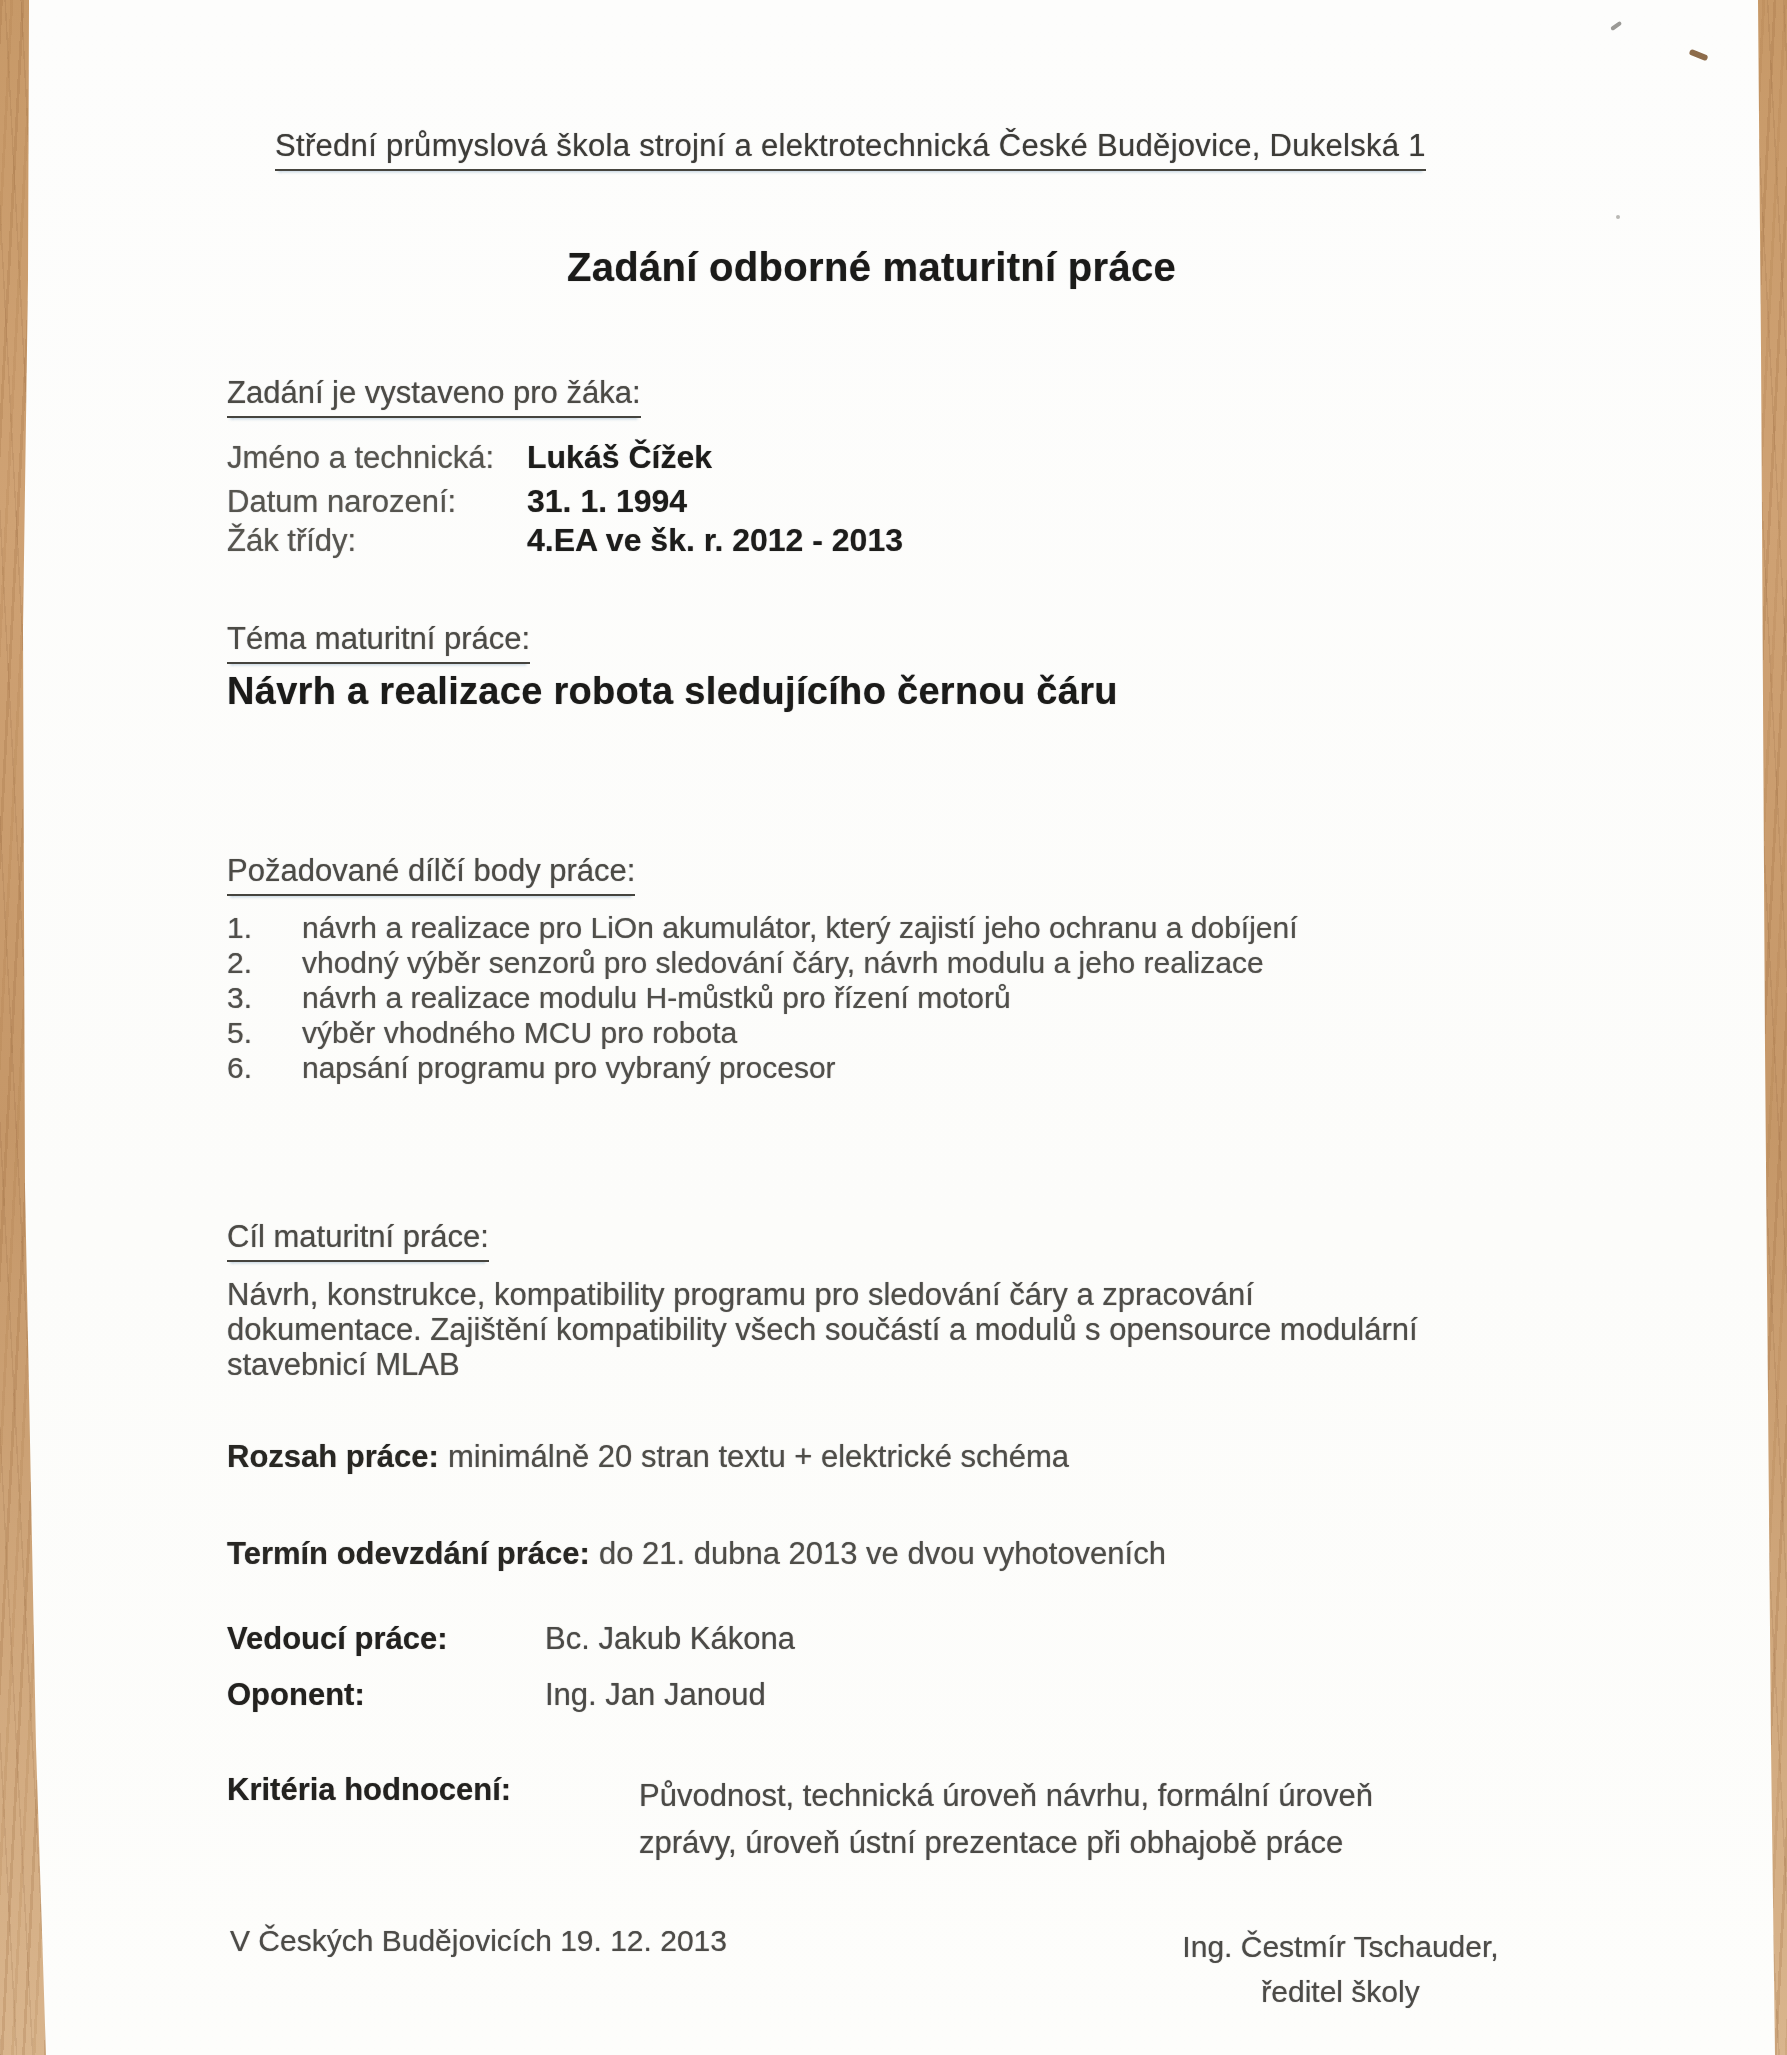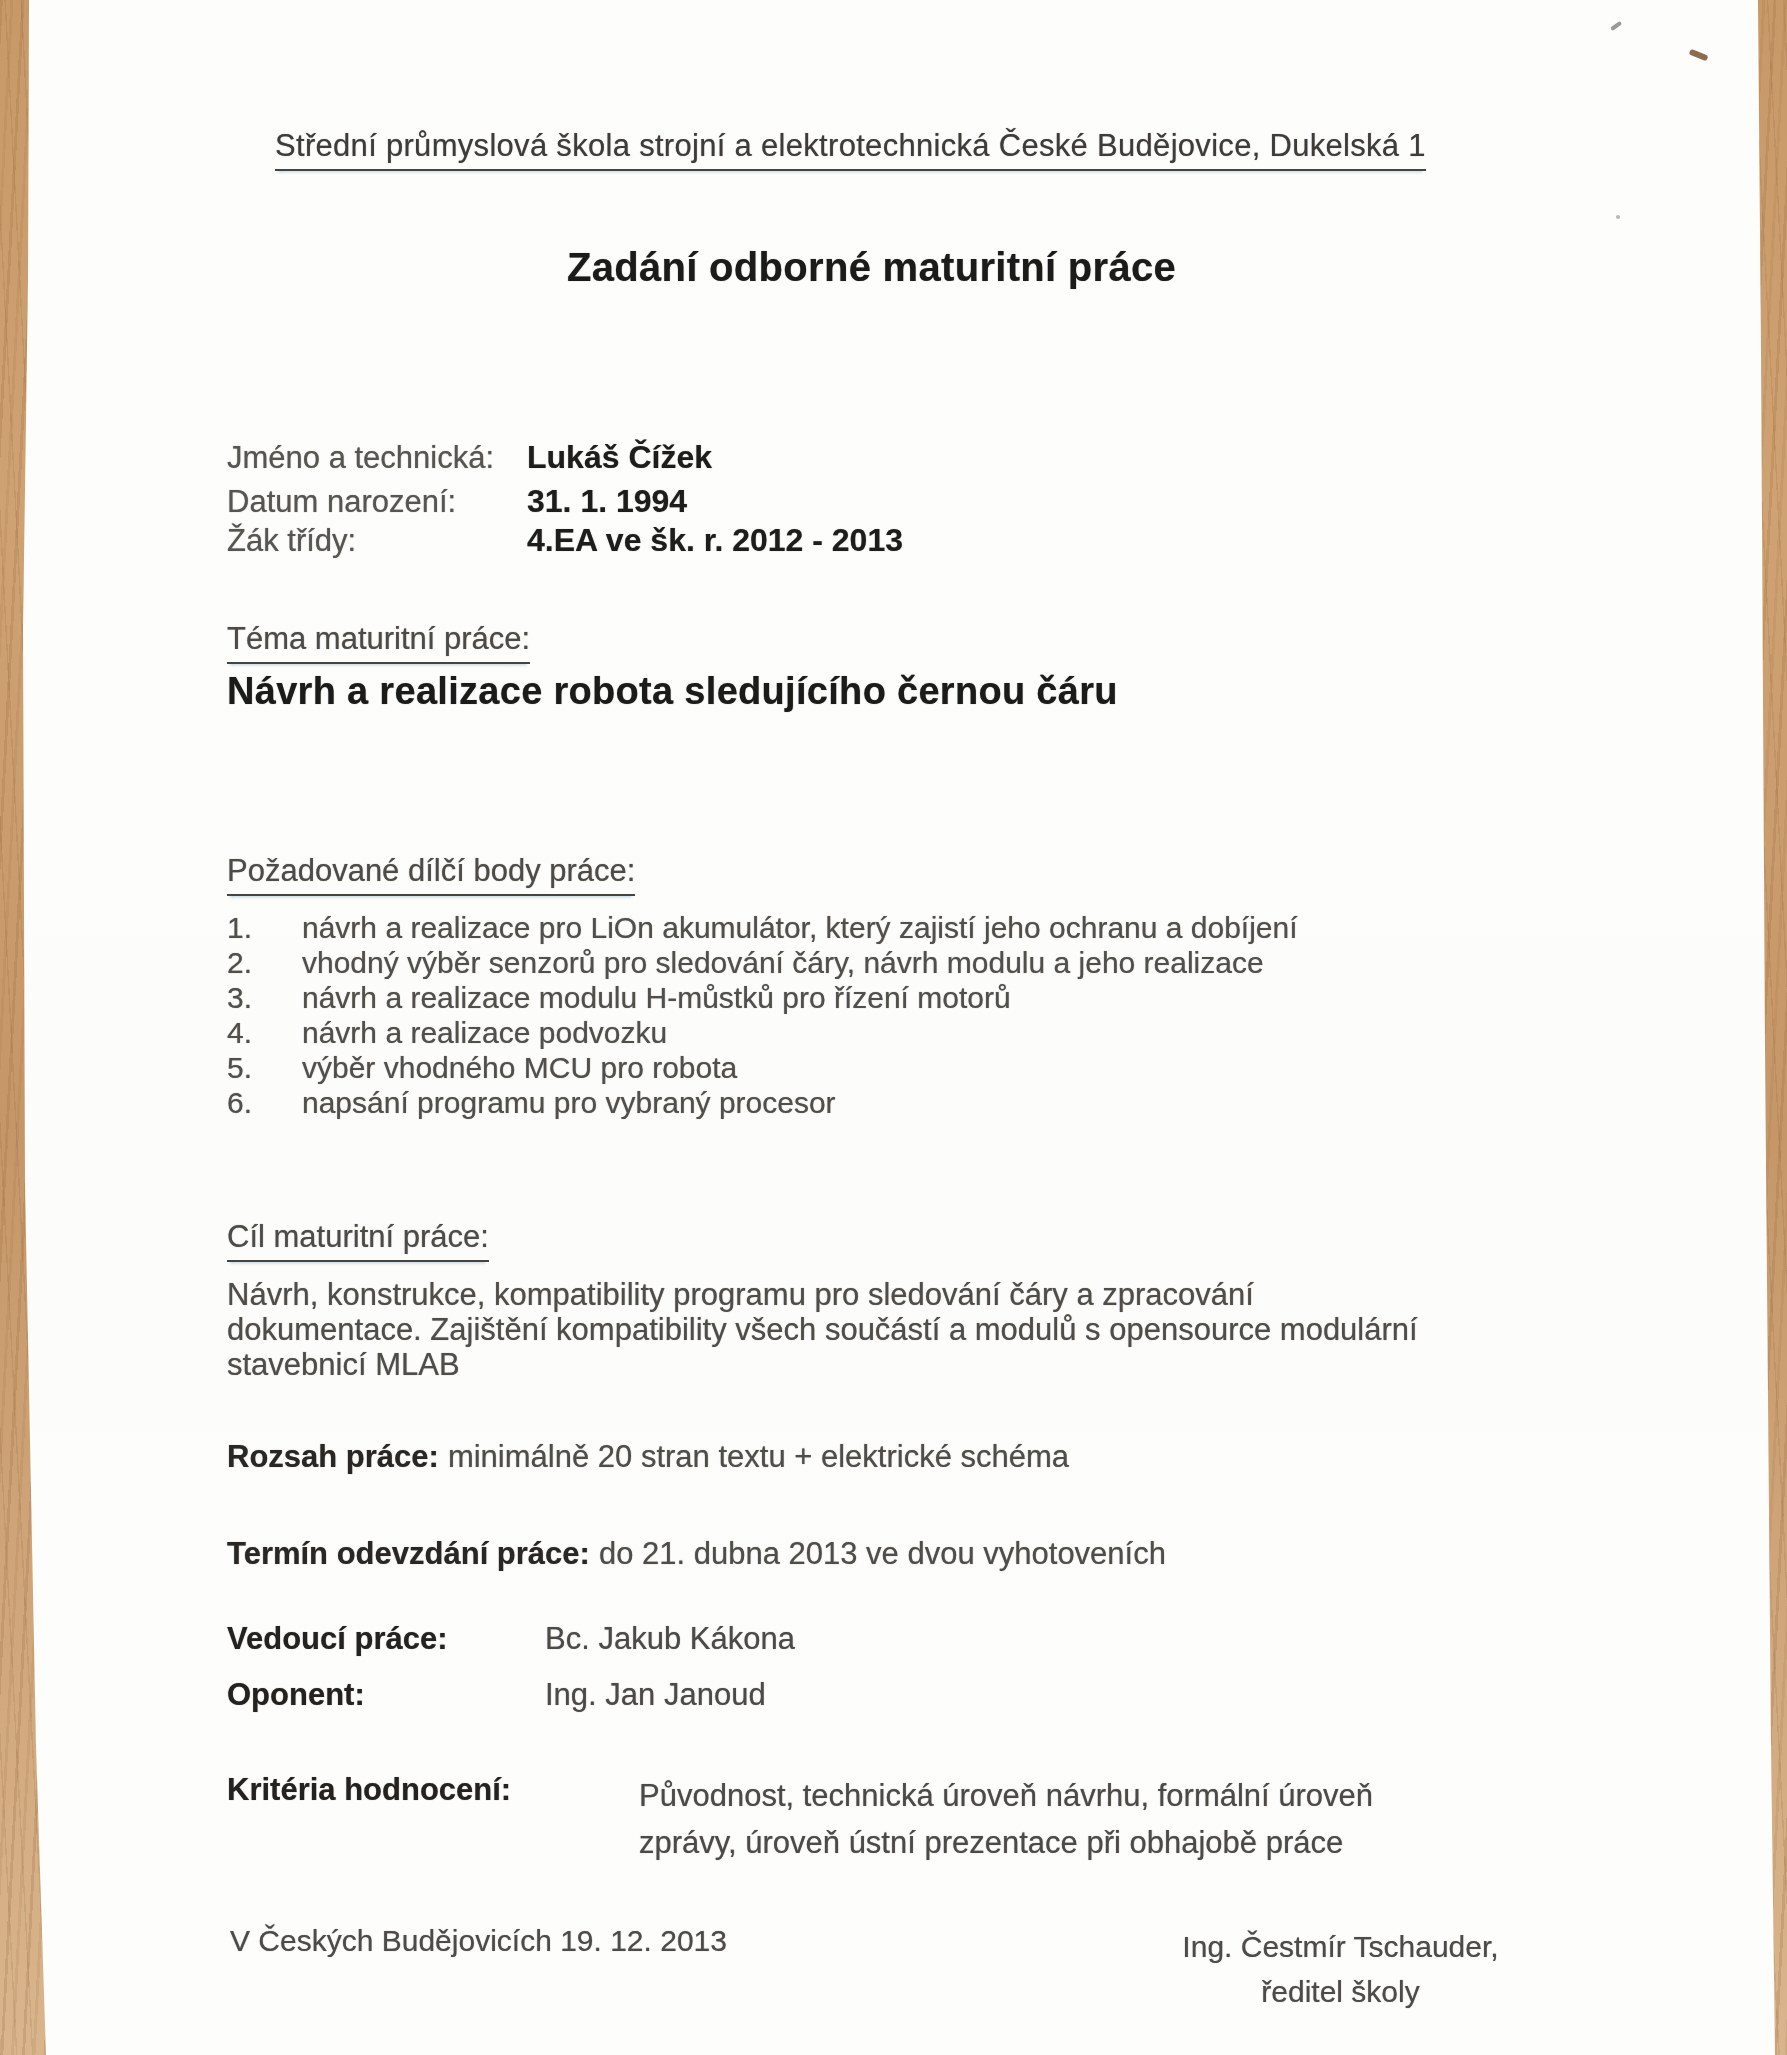--- a/index.html
+++ b/index.html
@@ -63,20 +63,23 @@
 <body>
 
 <div class="paper">
 
   <div class="abs doc-header scan">
     <span class="u">Střední průmyslová škola strojní a elektrotechnická České Budějovice, Dukelská 1</span>
   </div>
 
   <div class="abs doc-title scan">Zadání odborné maturitní práce</div>
 
+  <div class="abs section-heading h-student scan">
+    <span class="u">Zadání je vystaveno pro žáka:</span>
+  </div>
 
   <div class="abs row r1 scan">
     <span class="lbl">Jméno a technická:</span><span class="val">Lukáš Čížek</span>
   </div>
   <div class="abs row r2 scan">
     <span class="lbl">Datum narození:</span><span class="val">31. 1. 1994</span>
   </div>
   <div class="abs row r3 scan">
     <span class="lbl">Žák třídy:</span><span class="val">4.EA ve šk. r. 2012 - 2013</span>
   </div>
@@ -86,21 +89,20 @@
   </div>
   <div class="abs topic-title scan">Návrh a realizace robota sledujícího černou čáru</div>
 
   <div class="abs section-heading h-req scan">
     <span class="u">Požadované dílčí body práce:</span>
   </div>
   <div class="abs req-list scan">
     <div><span class="req-num">1.</span><span>návrh a realizace pro LiOn akumulátor, který zajistí jeho ochranu a dobíjení</span></div>
     <div><span class="req-num">2.</span><span>vhodný výběr senzorů pro sledování čáry, návrh modulu a jeho realizace</span></div>
     <div><span class="req-num">3.</span><span>návrh a realizace modulu H-můstků pro řízení motorů</span></div>
-    <div><span class="req-num">4.</span><span>návrh a realizace podvozku</span></div>
     <div><span class="req-num">5.</span><span>výběr vhodného MCU pro robota</span></div>
     <div><span class="req-num">6.</span><span>napsání programu pro vybraný procesor</span></div>
   </div>
 
   <div class="abs section-heading h-goal scan">
     <span class="u">Cíl maturitní práce:</span>
   </div>
   <div class="abs goal-text scan">
     <div>Návrh, konstrukce, kompatibility programu pro sledování čáry a zpracování</div>
     <div>dokumentace. Zajištění kompatibility všech součástí a modulů s opensource modulární</div>

